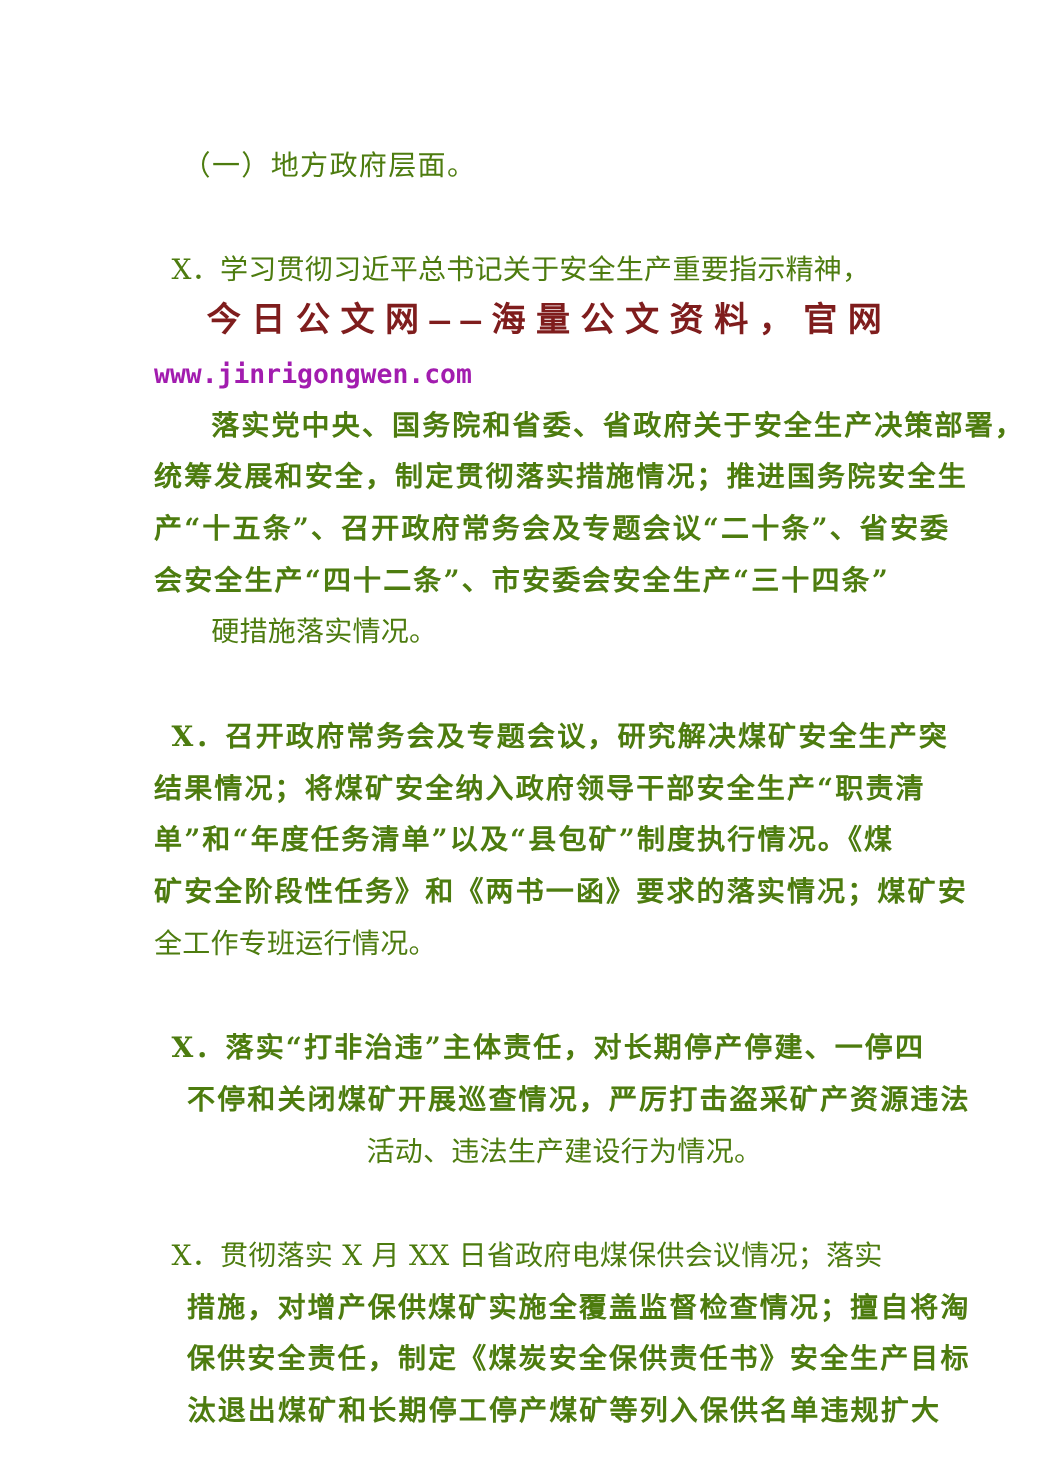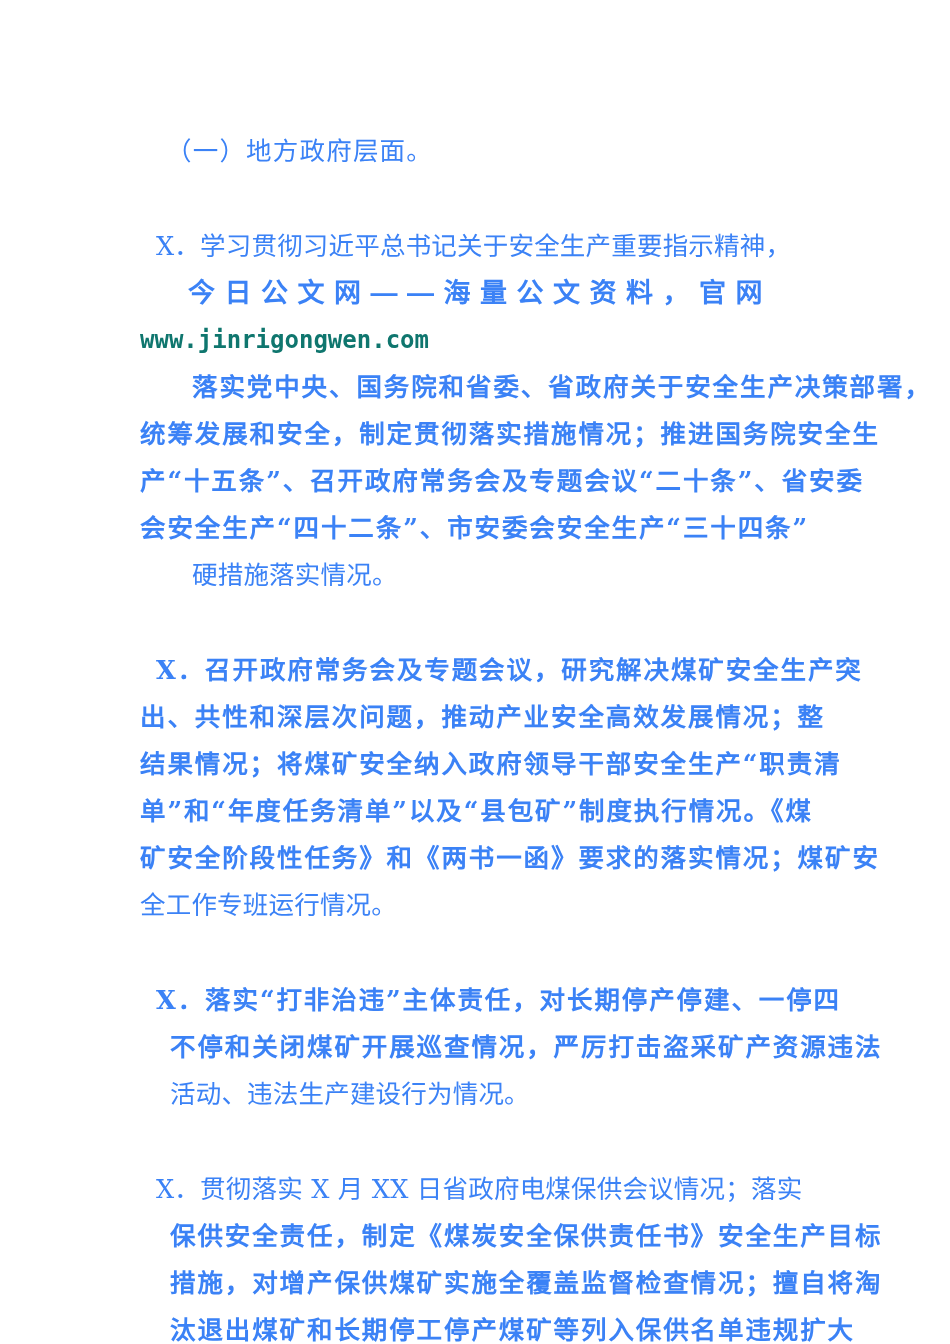--- a/index.html
+++ b/index.html
@@ -32,55 +32,55 @@
     width: 716px;
   }
 
   
   .ln {
     display: block;
     white-space: pre;
     font-size: 25.5px;
     line-height: 47px;
     height: 47px;
-    color: #3b82f6;
+    color: #4d7c0f;
     font-family: "DejaVu Serif", "Liberation Serif", serif;
     letter-spacing: 0.2px;
   }
 
   
   .ln.stretch {
     letter-spacing: 1.9px;
     font-weight: bold;
   }
 
   
   .ln.ind2 { padding-left: 52px; }
   
   .ln.ind1 { padding-left: 16px; margin-top: 48px; }
-  .ln.ind15 { padding-left: 30px; }
+  .ln.ind15 { padding-left: 30px; text-align: center; }
 
   
   .ln.promo {
-    font-family: Liberation Sans, sans-serif;
+    font-family: Liberation Mono, monospace;
     font-weight: 700;
-    font-size: 27px;
+    font-size: 31px;
     letter-spacing: 9.5px;
     padding-left: 48px;
-    color: #3b82f6;
+    color: #7f1d1d;
   }
 
   
   .ln.promo-url {
     font-family: "DejaVu Sans Mono", "Liberation Mono", monospace;
     font-weight: 700;
     font-size: 24px;
     letter-spacing: 0px;
     padding-left: 0px;
-    color: #0f766e;
+    color: #a21caf;
   }
 
   
   .ln.sec-head {
     padding-left: 26px;
     letter-spacing: 1.2px;
   }
 </style>
 </head>
 <body>
@@ -91,27 +91,26 @@
     <span class="ln sec-head">（一）地方政府层面。</span>
     <span class="ln ind1">X．学习贯彻习近平总书记关于安全生产重要指示精神，</span>
     <span class="ln promo">今日公文网——海量公文资料，官网</span>
     <span class="ln promo-url">www.jinrigongwen.com</span>
     <span class="ln ind2 stretch">落实党中央、国务院和省委、省政府关于安全生产决策部署，</span>
     <span class="ln stretch">统筹发展和安全，制定贯彻落实措施情况；推进国务院安全生</span>
     <span class="ln stretch">产“十五条”、召开政府常务会及专题会议“二十条”、省安委</span>
     <span class="ln stretch">会安全生产“四十二条”、市安委会安全生产“三十四条”</span>
     <span class="ln ind2">硬措施落实情况。</span>
     <span class="ln ind1 stretch">X．召开政府常务会及专题会议，研究解决煤矿安全生产突</span>
-    <span class="ln stretch">出、共性和深层次问题，推动产业安全高效发展情况；整</span>
     <span class="ln stretch">结果情况；将煤矿安全纳入政府领导干部安全生产“职责清</span>
     <span class="ln stretch">单”和“年度任务清单”以及“县包矿”制度执行情况。《煤</span>
     <span class="ln stretch">矿安全阶段性任务》和《两书一函》要求的落实情况；煤矿安</span>
     <span class="ln">全工作专班运行情况。</span>
     <span class="ln ind1 stretch">X．落实“打非治违”主体责任，对长期停产停建、一停四</span>
     <span class="ln ind15 stretch">不停和关闭煤矿开展巡查情况，严厉打击盗采矿产资源违法</span>
     <span class="ln ind15">活动、违法生产建设行为情况。</span>
     <span class="ln ind1">X．贯彻落实 X 月 XX 日省政府电煤保供会议情况；落实</span>
+    <span class="ln ind15 stretch">措施，对增产保供煤矿实施全覆盖监督检查情况；擅自将淘</span>
     <span class="ln ind15 stretch">保供安全责任，制定《煤炭安全保供责任书》安全生产目标</span>
-    <span class="ln ind15 stretch">措施，对增产保供煤矿实施全覆盖监督检查情况；擅自将淘</span>
     <span class="ln ind15 stretch">汰退出煤矿和长期停工停产煤矿等列入保供名单违规扩大</span>
 
   </div>
 </div>
 
 </body></html>

